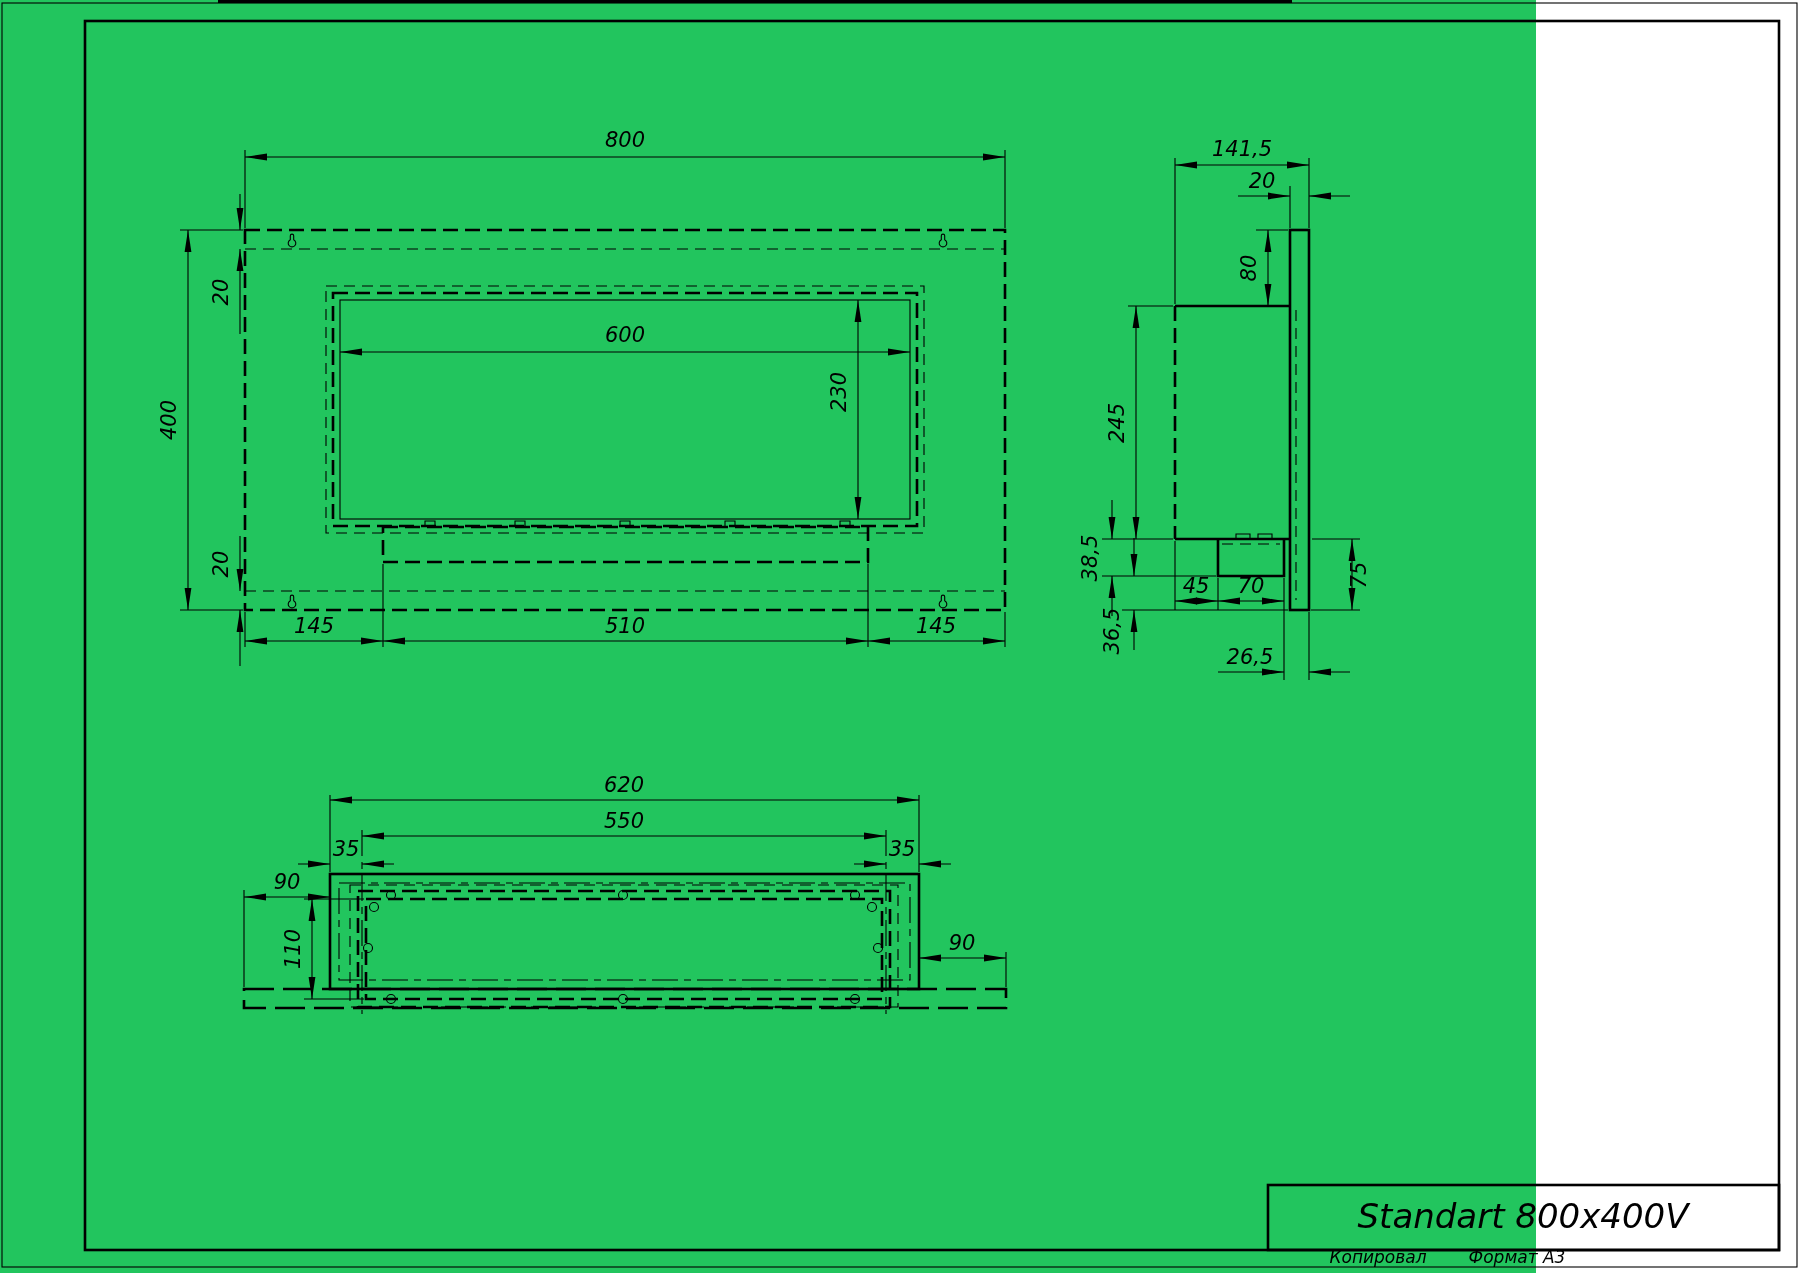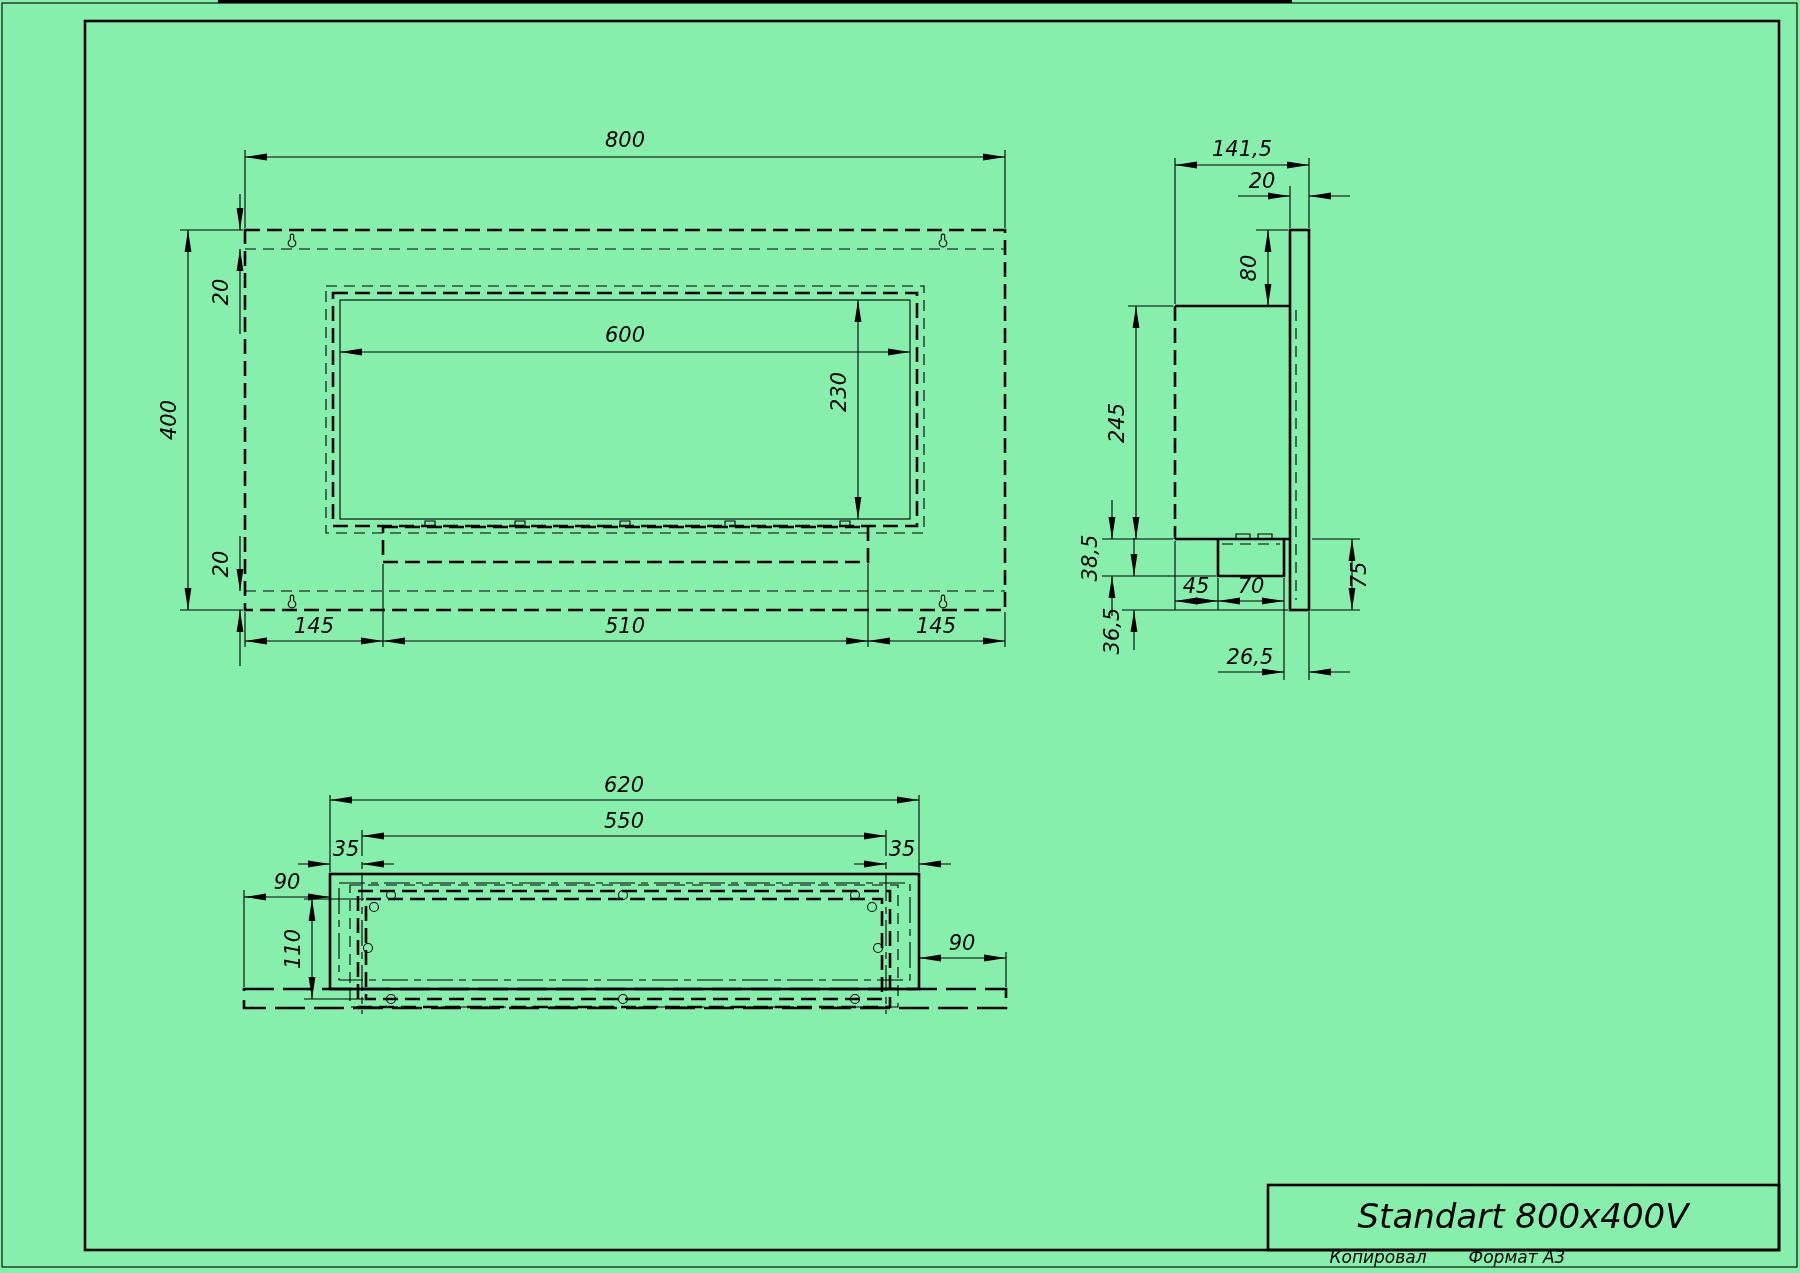--- a/index.html
+++ b/index.html
@@ -1,16 +1,16 @@
 <!DOCTYPE html>
 <html><head>
 <meta charset="utf-8">
 <style>
   html,body{margin:0;padding:0;background:#fff;}
-  .sheet{width:1800px;height:1273px;position:relative;background:#86efac;}
+  .sheet{width:1536px;height:1273px;position:relative;background:#22c55e;}
   svg{display:block;}
   .tk{stroke:#000;stroke-width:2.6;fill:none;}
   .tkd{stroke:#000;stroke-width:2.6;fill:none;stroke-dasharray:15 7;}
   .tn{stroke:#000;stroke-width:1.1;fill:none;}
   .tnd{stroke:#000;stroke-width:1.1;fill:none;stroke-dasharray:11 7;}
   .tndd{stroke:#000;stroke-width:1.1;fill:none;stroke-dasharray:26 6 7 6;}
   .flg{stroke:#000;stroke-width:2.6;fill:none;stroke-dasharray:30 9;}
   .ah{fill:#000;stroke:none;}
   .dim{font:italic 21px "DejaVu Sans",sans-serif;fill:#000;text-anchor:middle;}
   .title-txt{font:italic 34px "DejaVu Sans",sans-serif;fill:#000;text-anchor:middle;}

